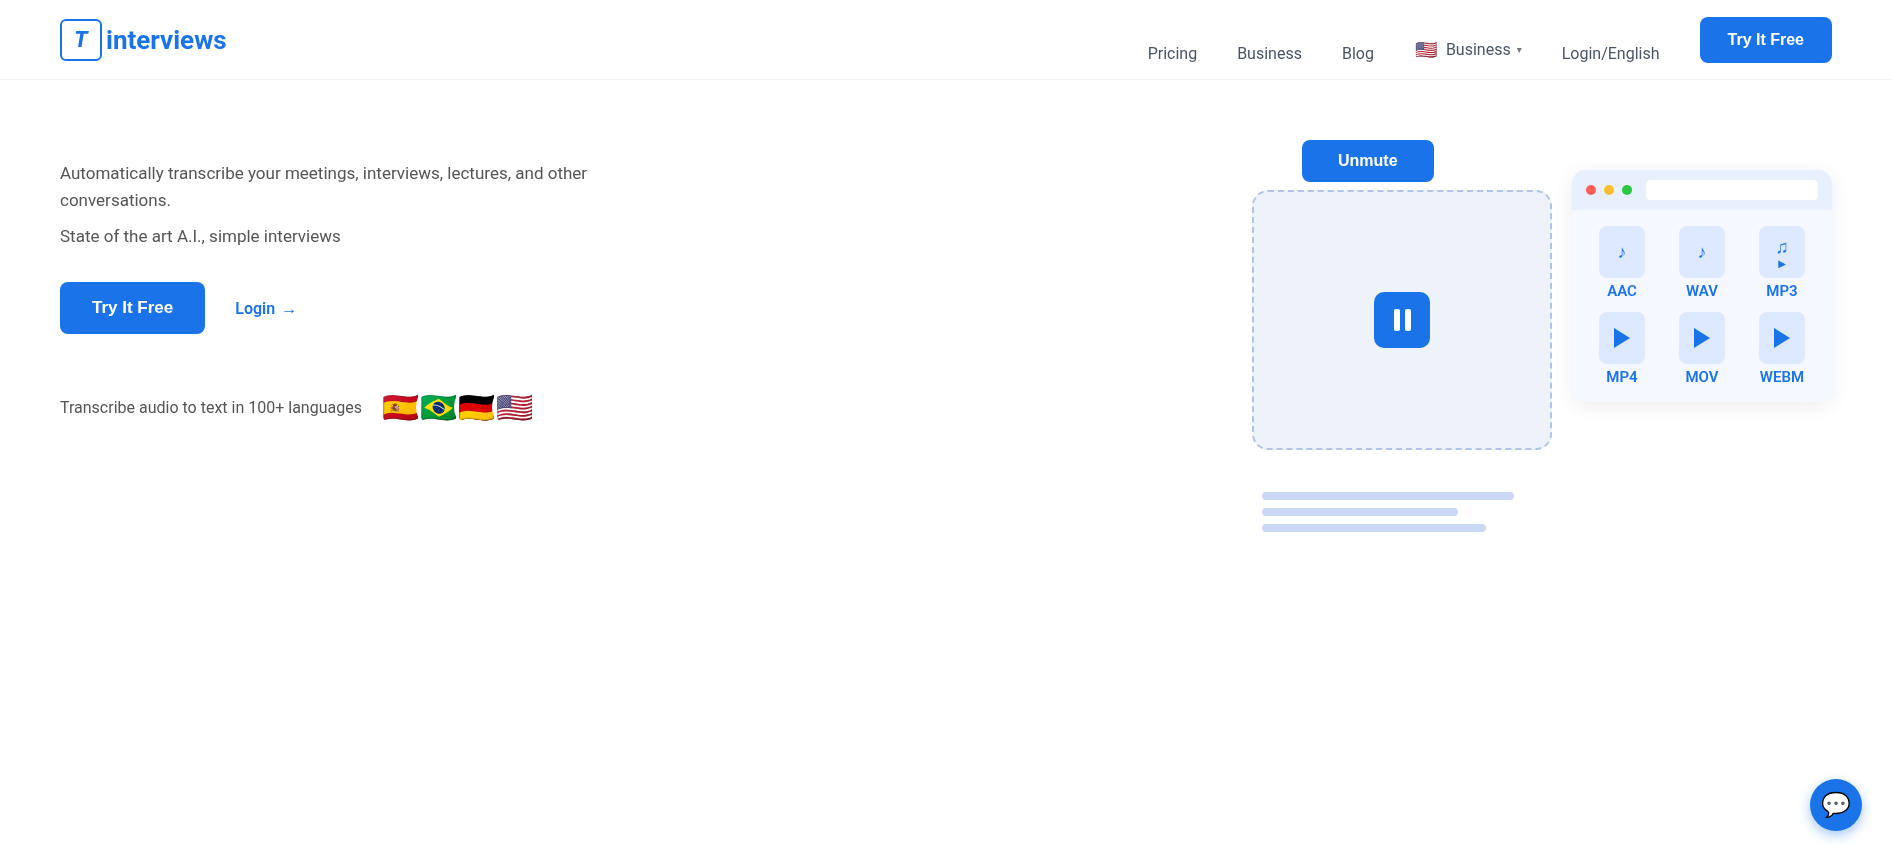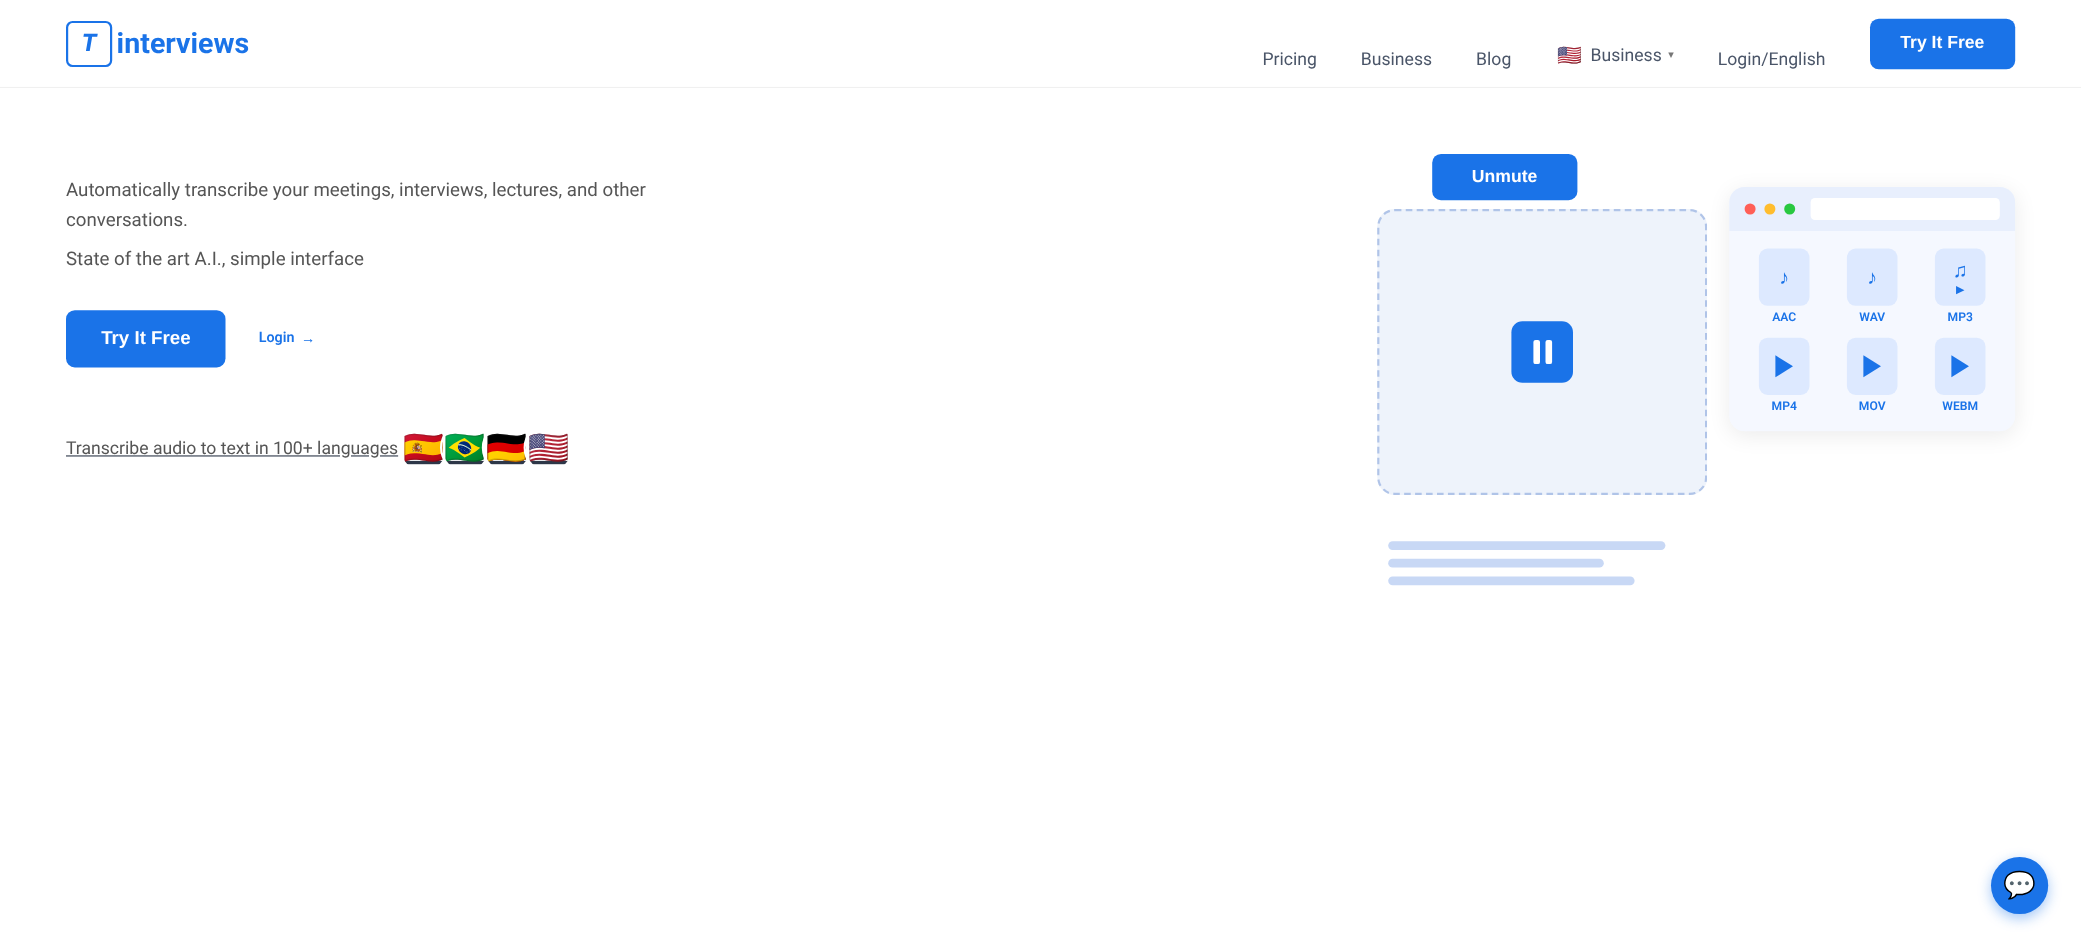--- a/index.html
+++ b/index.html
@@ -137,32 +137,32 @@
       color: #fff;
       border: none;
       border-radius: 8px;
       padding: 16px 32px;
       font-size: 17px;
       font-weight: 700;
       cursor: pointer;
     }
     .btn-login {
       color: #1a73e8;
-      font-size: 13px;
+      font-size: 16px;
       font-weight: 600;
       cursor: pointer;
       text-decoration: none;
       display: flex;
+      align-items: center;
       gap: 6px;
     }
     .languages-row {
       display: flex;
       align-items: center;
-      gap: 0;
-      text-decoration: underline;
+      gap: 16px;
     }
     .languages-text {
       font-size: 16px;
       color: #555;
     }
     .flag-group {
       display: flex;
       align-items: center;
     }
     .flag-large {
@@ -288,21 +288,21 @@
       position: relative;
     }
     .file-icon .music-note { font-size: 18px; color: #1a73e8; }
     .file-icon .play-tri {
       width: 0; height: 0;
       border-top: 10px solid transparent;
       border-bottom: 10px solid transparent;
       border-left: 16px solid #1a73e8;
     }
     .file-label {
-      font-size: 11px;
+      font-size: 15px;
       font-weight: 600;
       color: #1a73e8;
     }
     
     .transcript-lines {
       position: absolute;
       bottom: 20px;
       left: 10px;
       width: 280px;
     }
@@ -357,21 +357,21 @@
 
     <a class="login-link">Login/English</a>
 
     <button class="btn-primary">Try It Free</button>
   </div>
 </nav>
 
 <section class="hero">
   <div class="hero-left">
     <p class="hero-sub">Automatically transcribe your meetings, interviews, lectures, and other conversations.</p>
-    <p class="hero-feature">State of the art A.I., simple interface</p>
+    <p class="hero-feature">State of the art A.I., simple interviews</p>
 
     <div class="hero-buttons">
       <button class="btn-try">Try It Free</button>
       <a class="btn-login">
         <span>Login</span>
         <span>→</span>
       </a>
     </div>
 
     <div class="languages-row">

